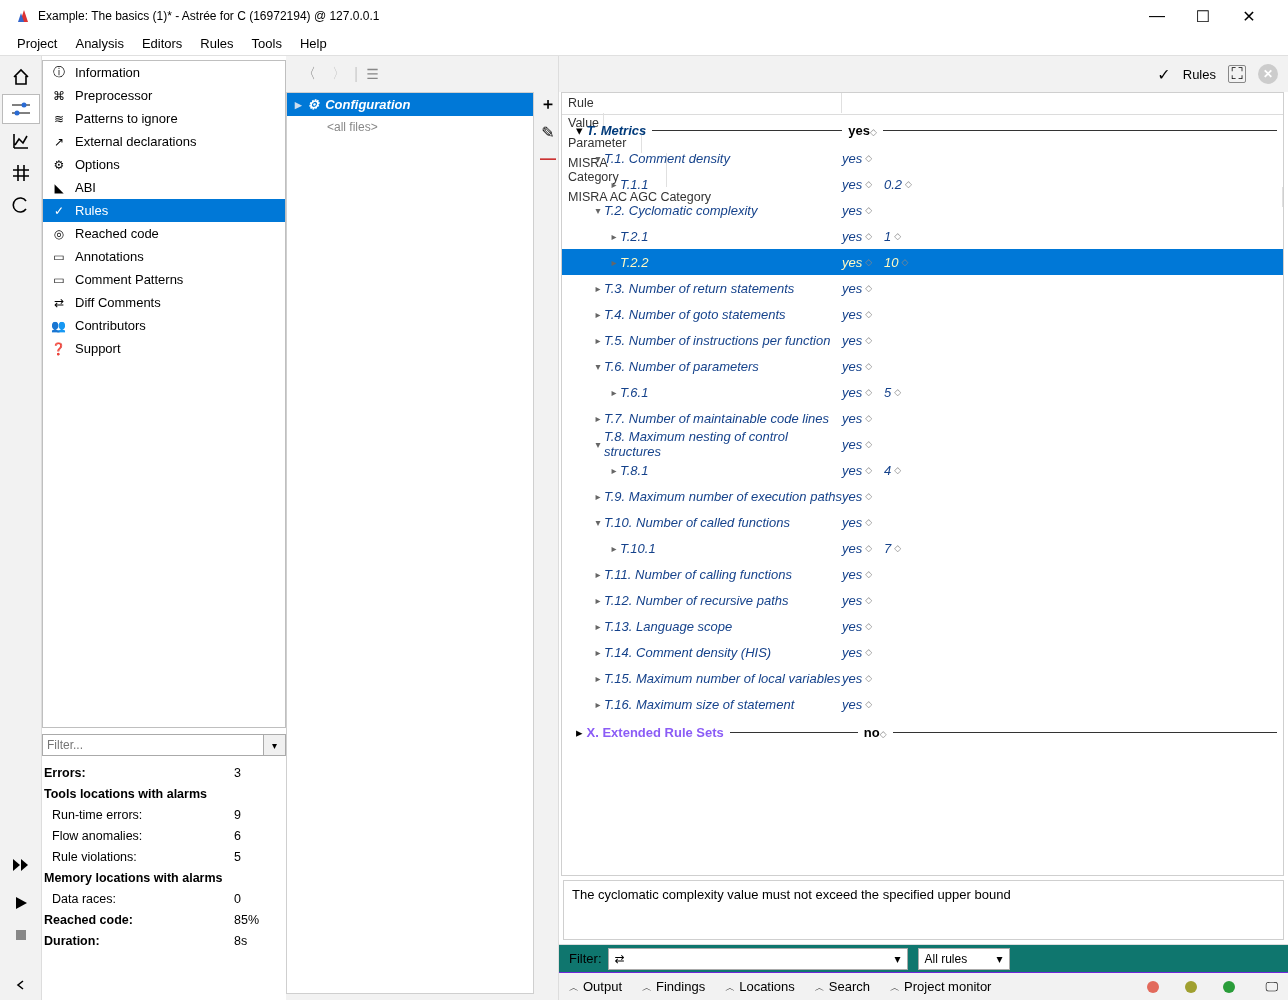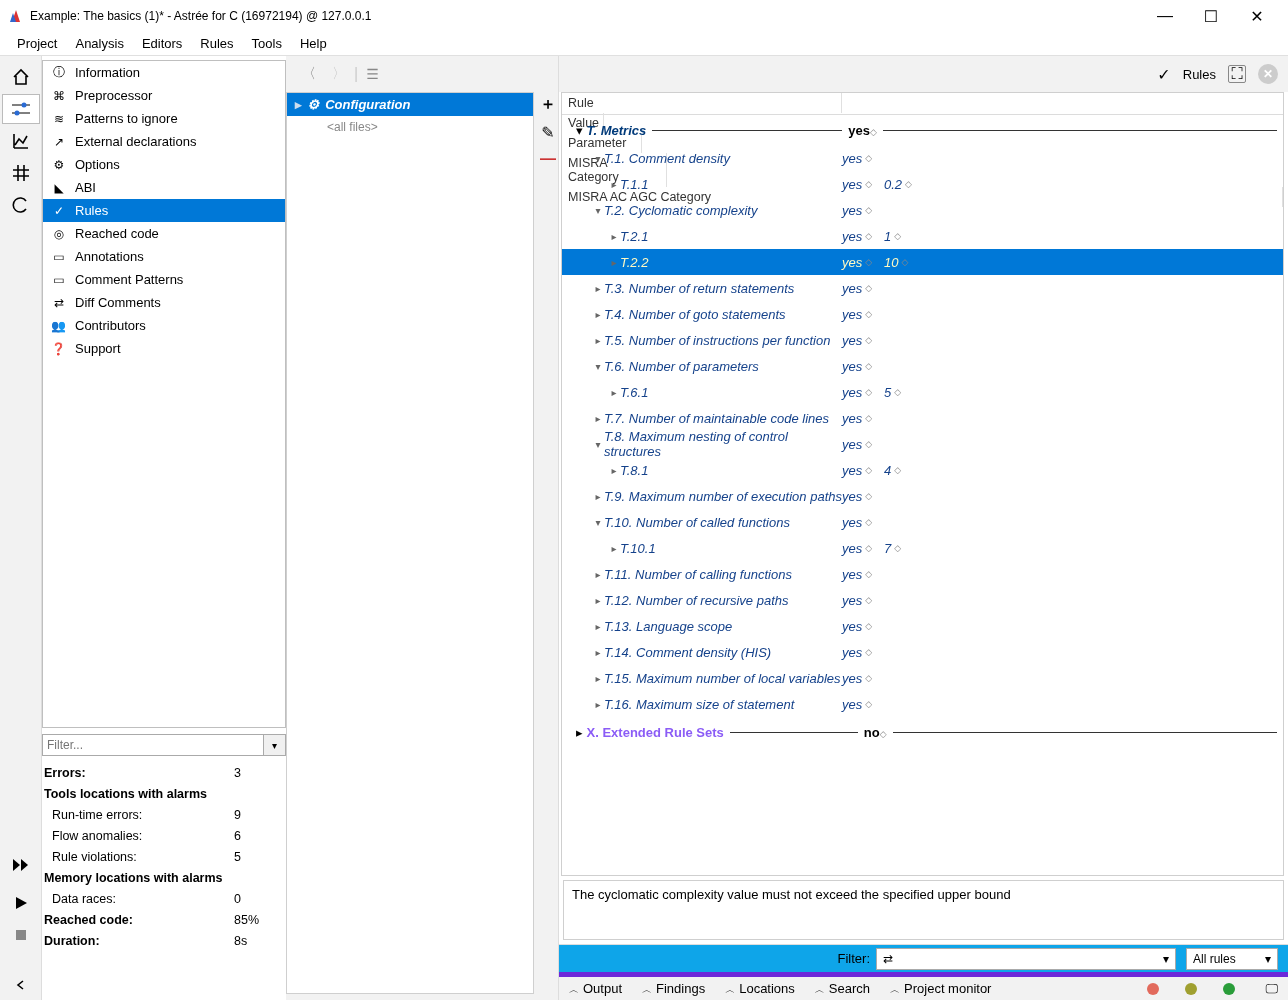--- a/index.html
+++ b/index.html
@@ -1,17 +1,17 @@
 <!DOCTYPE html>
 <html><head>
 <meta charset="utf-8">
 <style>
 *{box-sizing:border-box;margin:0;padding:0;font-family:"Segoe UI",Tahoma,sans-serif;}
 body{width:1288px;height:1000px;background:#fff;overflow:hidden;color:#000;}
-.titlebar{height:32px;display:flex;align-items:center;padding:0 8px;background:#fff;}
+.titlebar{height:32px;display:flex;align-items:center;padding:0 16px;background:#fff;}
 .titlebar .logo{width:16px;height:16px;margin-right:6px;}
 .titlebar .title{font-size:12px;flex:1;}
 .titlebar .winbtn{width:46px;height:32px;display:flex;align-items:center;justify-content:center;color:#000;}
 .menubar{height:24px;display:flex;align-items:center;padding:0 8px;border-bottom:1px solid #e0e0e0;font-size:13px;background:#fff;}
 .menubar span{padding:2px 9px;cursor:default;}
 .app{display:flex;height:944px;}
 .leftbar{width:42px;background:#f2f2f2;border-right:1px solid #ddd;display:flex;flex-direction:column;align-items:center;padding-top:6px;gap:2px;}
 .leftbar .ico{width:38px;height:30px;display:flex;align-items:center;justify-content:center;}
 .leftbar .ico.sel{background:#fff;border:1px solid #bbb;}
 .leftbar .bottom{margin-top:auto;margin-bottom:6px;}
@@ -59,24 +59,24 @@
 .trow .rulecol{width:280px;display:flex;align-items:center;}
 .trow .valcol{width:42px;display:flex;align-items:center;gap:3px;}
 .trow .parcol{width:80px;display:flex;align-items:center;gap:3px;}
 .trow .val{color:#15428b;font-style:italic;}
 .spin{font-size:9px;color:#888;display:inline-block;line-height:7px;}
 .catline{display:flex;align-items:center;height:30px;}
 .catlabel{color:#003a7a;font-weight:600;font-style:italic;margin-left:4px;}
 .catline .linefill{flex:1;height:0;border-top:1px solid #333;margin:0 6px;}
 .catline .cbold{font-weight:600;}
 .detail{height:60px;border:1px solid #cfcfcf;margin:4px;padding:6px 8px;font-size:13px;}
-.bottombar{height:28px;display:flex;align-items:center;background:#0ea5e9;border-top:1px solid #ddd;padding:8px 10px;font-size:13px;justify-content:flex-end;}
+.bottombar{height:28px;display:flex;align-items:center;background:#0f766e;border-top:1px solid #ddd;padding:8px 10px;font-size:13px;}
 .bottombar .lbl{margin-right:6px;}
 .bottombar .combo{height:22px;border:1px solid #aaa;background:#fff;display:flex;align-items:center;padding:0 6px;font-size:12px;}
-.panelbar{height:28px;display:flex;align-items:center;background:#f2f2f2;border-top:5px solid #6d28d9;padding:0 10px;font-size:13px;gap:20px;}
+.panelbar{height:28px;display:flex;align-items:center;background:#f2f2f2;border-top:1px solid #6d28d9;padding:0 10px;font-size:13px;gap:20px;}
 .panelbar .chev{font-size:10px;margin-right:4px;}
 .panelbar .spacer{flex:1;}
 .dot{width:12px;height:12px;border-radius:6px;display:inline-block;margin-left:6px;}
 .sidetools{width:20px;display:flex;flex-direction:column;align-items:center;gap:8px;padding-top:2px;}
 </style>
 </head>
 <body>
 
 <div class="titlebar">
   <span class="logo">

